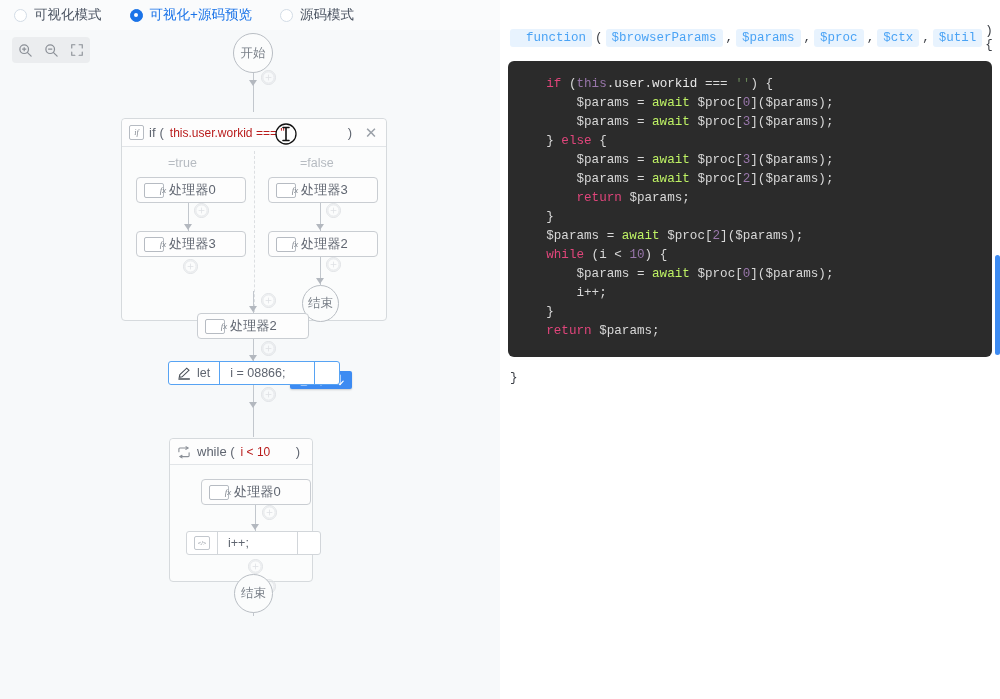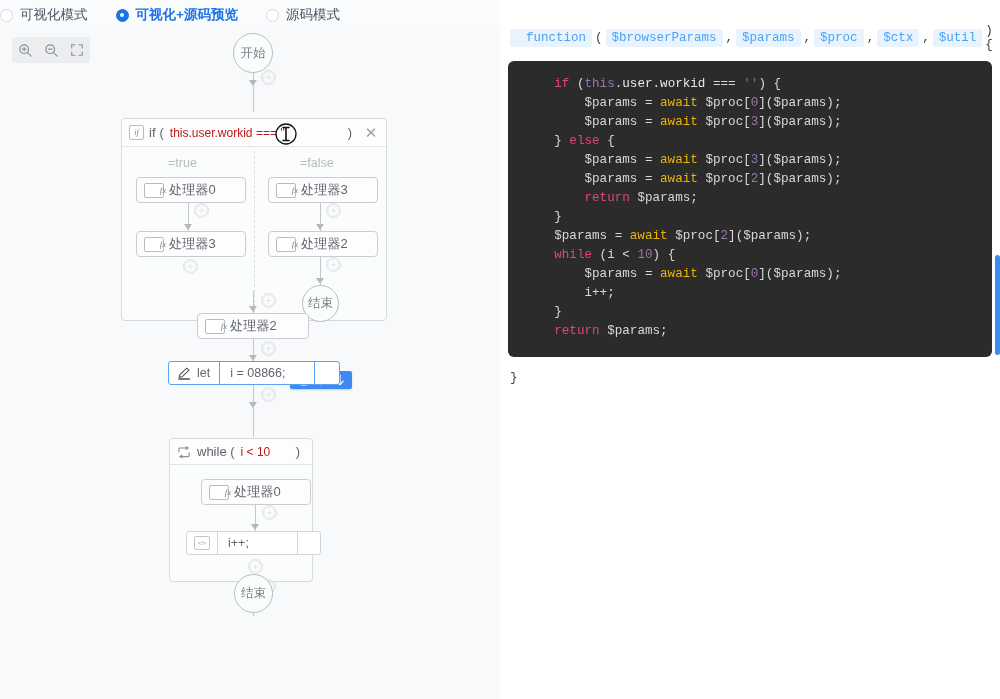--- a/index.html
+++ b/index.html
@@ -8,37 +8,37 @@
     width:1000px; height:699px;
     font-family:"Liberation Sans", sans-serif;
     background:#ffffff;
     overflow:hidden;
     position:relative;
   }
 
   
   #mode-bar {
     position:absolute; left:0; top:0; width:500px; height:30px;
-    display:flex; align-items:center; padding-left:0; gap:0px;
+    display:flex; align-items:center; padding-left:14px; gap:0px;
     background:#fafbfc;
   }
   .radio-opt { display:flex; align-items:center; gap:7px; margin-right:28px; cursor:pointer; }
   .radio-dot {
     width:13px; height:13px; border-radius:50%;
     border:1.5px solid #d3dce6; background:#fff; flex:none;
     position:relative;
   }
   .radio-opt.on .radio-dot { border-color:#1a73e8; background:#1a73e8; }
   .radio-opt.on .radio-dot::after {
     content:""; position:absolute; left:50%; top:50%;
     width:4px; height:4px; border-radius:50%; background:#fff;
     transform:translate(-50%,-50%);
   }
   .radio-label { font-size:13.5px; color:#4a5361; white-space:nowrap; }
-  .radio-opt.on .radio-label { color:#1a73e8;font-weight:bold; }
+  .radio-opt.on .radio-label { color:#1a73e8; }
 
   
   #canvas {
     position:absolute; left:0; top:30px; width:500px; height:669px;
     background:#f7f9fa;
     overflow:hidden;
   }
 
   
   #zoom-tools {
@@ -196,33 +196,33 @@
   }
   .tag {
     background:#e8f3fe; color:#4aa3f5; border-radius:3px;
     padding:2px 6px; white-space:nowrap;
   }
   .tag.fn { color:#4aa3f5;padding-left:16px; }
   .sig-punct { color:#3b3f46; padding:0 3px; }
 
   #code-box {
     background:#2b2b2b; border-radius:6px;
-    padding:14px 16px; width:484px; height:296px;
+    padding:14px 8px; width:484px; height:296px;
     font-family:"Liberation Mono", monospace;
     font-size:12.6px; line-height:19px;
     overflow:hidden; position:relative;
   }
   .cl { white-space:pre; }
   .c-ctl  { color:#e0457b; }
   .c-this { color:#9876aa; }
   .c-str  { color:#6a8759; }
   .c-num  { color:#9876aa; }
   .c-num-o{ color:#e8a33d; }
   .c-pl   { color:#d8d8d8; }
-  .c-await{ color:#eab308; }
+  .c-await{ color:#bef264; }
   .c-id   { color:#e8e8e8; }
 
   #close-brace {
     font-family:"Liberation Mono", monospace; font-size:12.6px;
     color:#3b3f46; margin-top:14px; padding-left:2px;
   }
   #code-scrollbar {
     position:absolute; right:0px; top:255px; width:5px; height:100px;
     background:#3d8bf2; border-radius:3px;
   }

